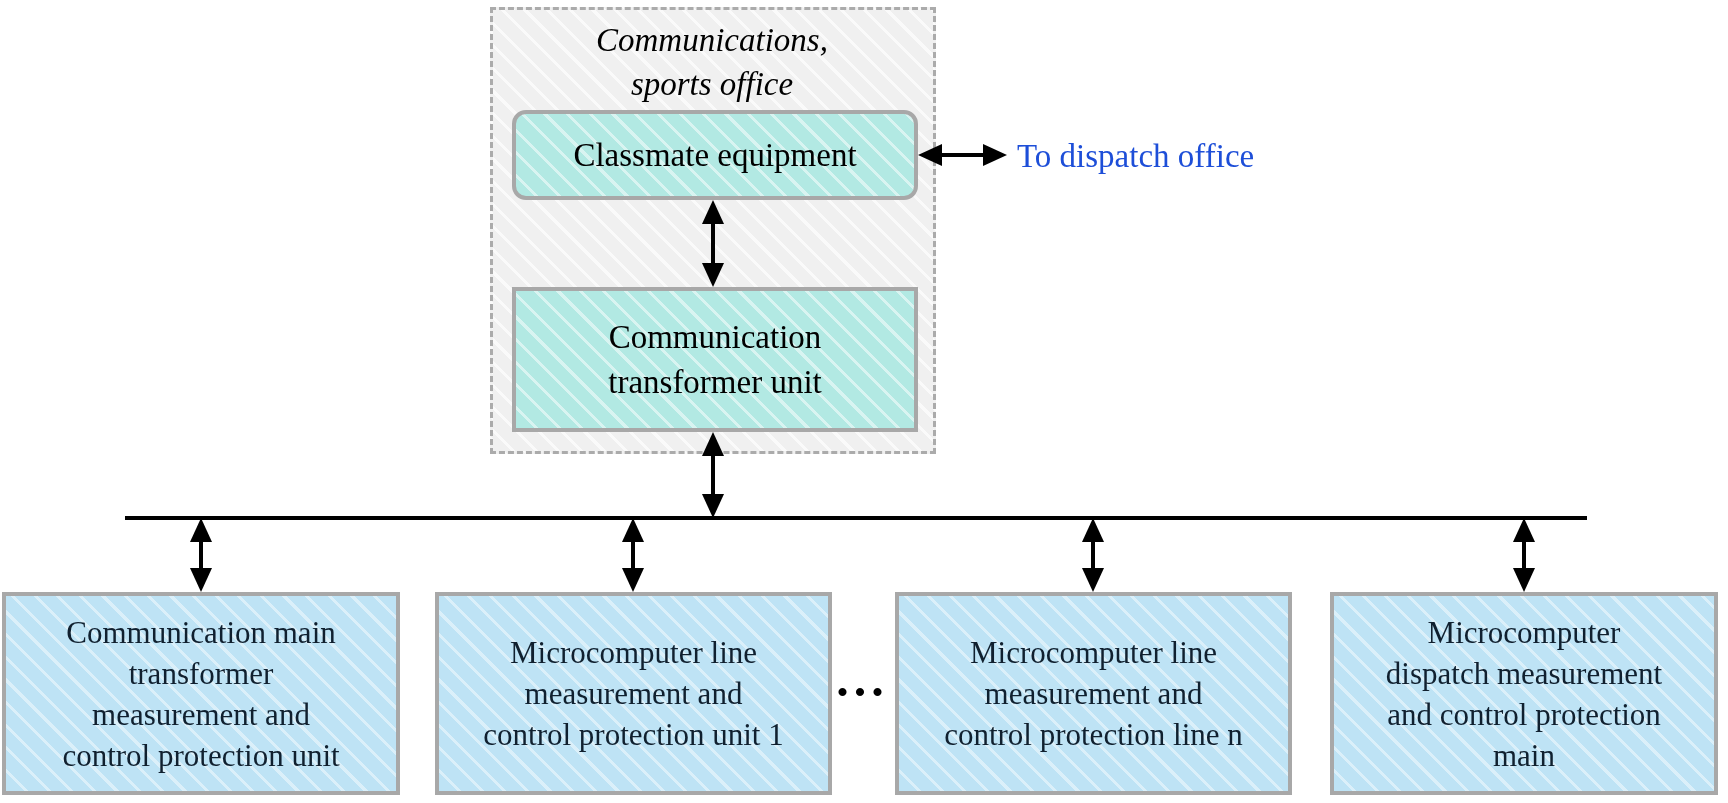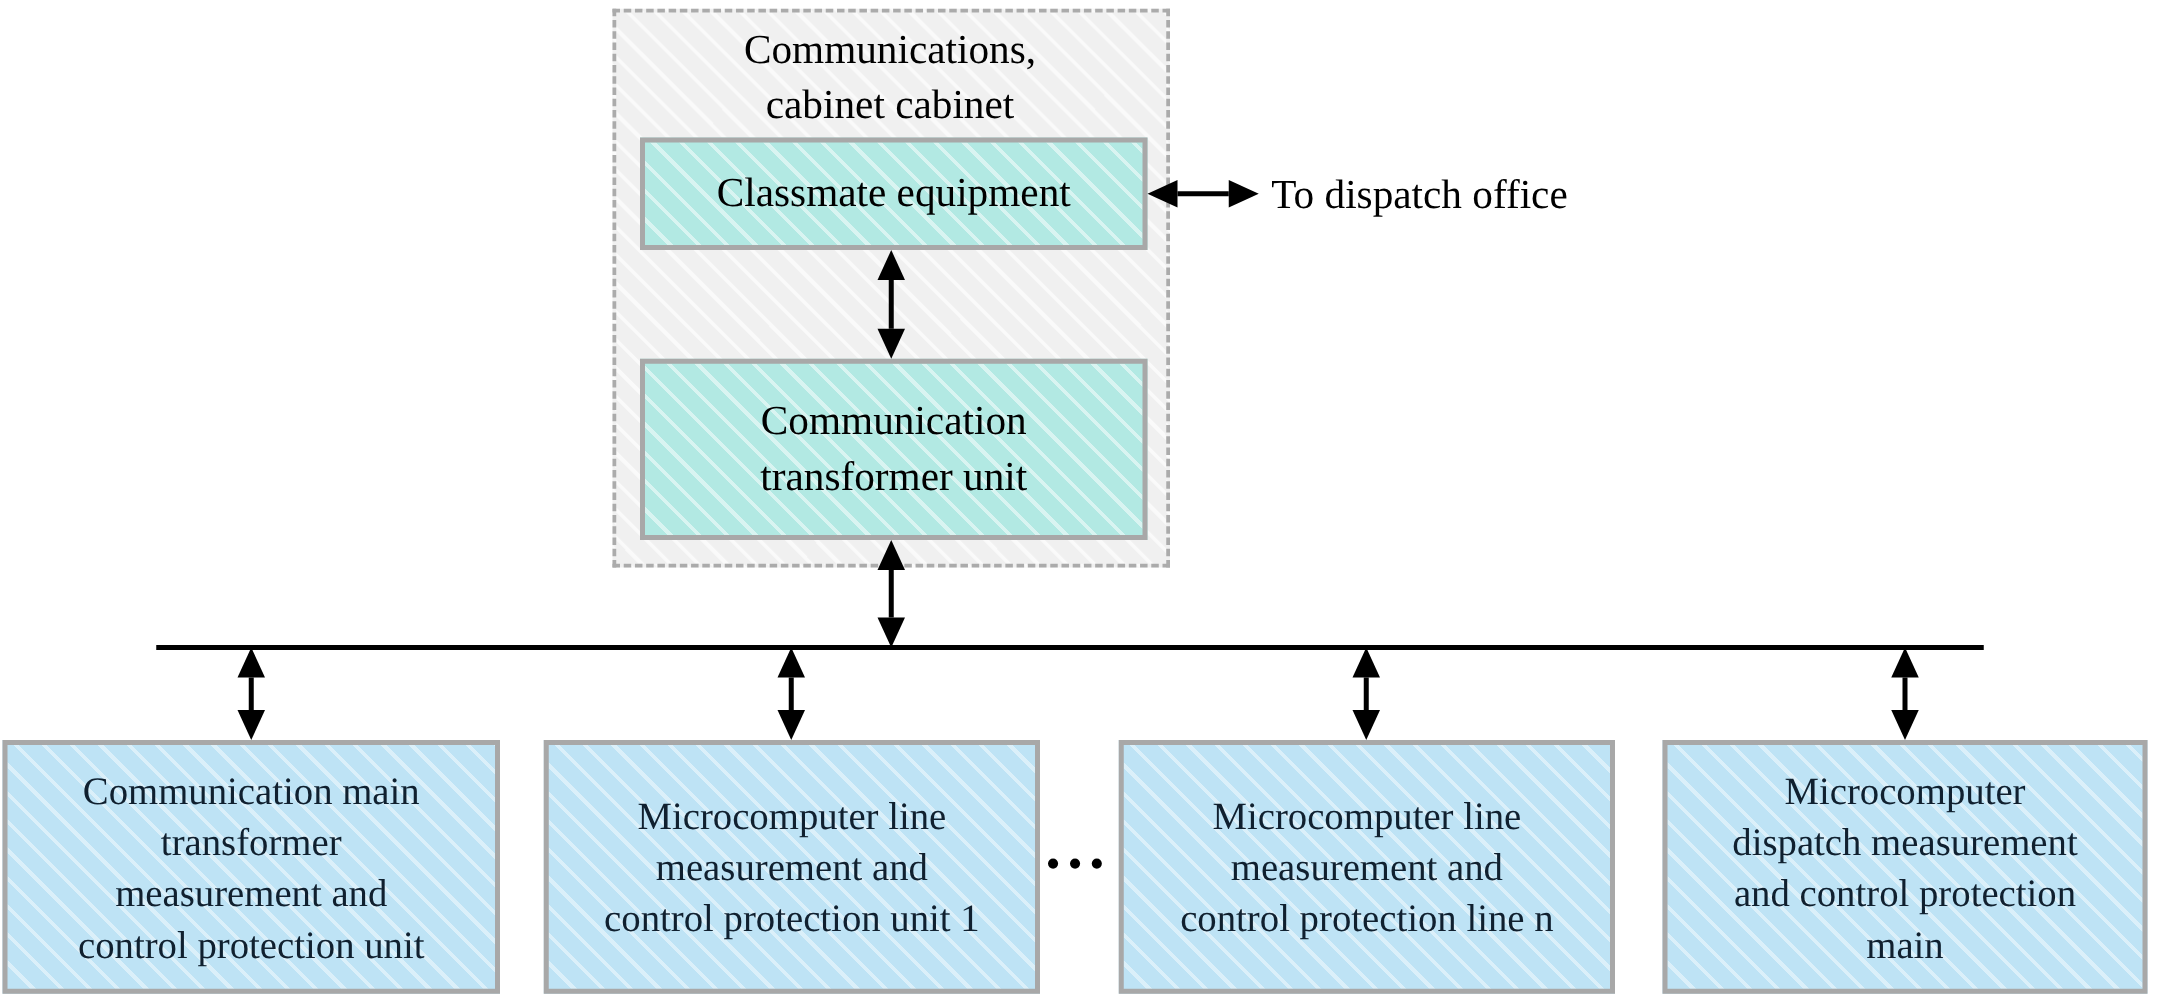--- a/index.html
+++ b/index.html
@@ -14,39 +14,39 @@
   
   .cabinet{
     position:absolute;left:490px;top:7px;width:446px;height:447px;
     box-sizing:border-box;
     border:3px dashed #ababab;
     background-color:#f0f0f0;
     background-image:repeating-linear-gradient(45deg,rgba(255,255,255,0) 0 13px,rgba(255,255,255,.65) 13px 16px);
   }
   .cabinet-title{
     position:absolute;left:490px;top:18px;width:444px;
-    text-align:center;font-size:33px;line-height:44px;color:#000;
+    text-align:center;font-size:33px;line-height:44px;color:#000;font-style:italic;
   }
 
   
   .node{
     position:absolute;box-sizing:border-box;
     border:4px solid #a8a8a8;
     display:flex;flex-direction:column;align-items:center;justify-content:center;
     text-align:center;color:#000;
   }
   .teal{
     background-color:#b2e9e3;
     background-image:repeating-linear-gradient(45deg,rgba(255,255,255,0) 0 13px,rgba(255,255,255,.5) 13px 16px);
   }
   .blue{
     background-color:#bee3f5;
     background-image:repeating-linear-gradient(45deg,rgba(255,255,255,0) 0 13px,rgba(255,255,255,.45) 13px 16px);
   }
-  .node-classmate{left:512px;top:110px;width:406px;height:90px;font-size:33px;}
+  .node-classmate{left:512px;top:110px;width:406px;height:90px;font-size:33px;border-radius:14px;}
   .node-comm{left:512px;top:287px;width:406px;height:145px;font-size:33px;line-height:45px;}
   .unit{top:592px;height:203px;font-size:31px;line-height:41px;color:#10202f;}
   .unit-1{left:2px;width:398px;}
   .unit-2{left:435px;width:397px;}
   .unit-3{left:895px;width:397px;}
   .unit-4{left:1330px;width:388px;}
 
   
   .bus{
     position:absolute;left:125px;top:516px;width:1462px;height:4px;background:#000;
@@ -66,36 +66,36 @@
   .arr-comm-bus{left:702px;top:432px;height:86px;}
   .arr-dispatch{left:918px;top:144px;width:89px;}
   .arr-bus-1{left:190px;top:518px;height:74px;}
   .arr-bus-2{left:622px;top:518px;height:74px;}
   .arr-bus-3{left:1082px;top:518px;height:74px;}
   .arr-bus-4{left:1513px;top:518px;height:74px;}
 
   
   .dispatch-label{
     position:absolute;left:1017px;top:136px;height:40px;line-height:40px;
-    font-size:33px;color:#000000;white-space:nowrap;
+    font-size:33px;color:#1d4ed8;white-space:nowrap;
   }
   .ellipsis{
     position:absolute;left:832px;top:672px;width:63px;height:40px;line-height:40px;
     text-align:center;font-size:30px;font-weight:bold;letter-spacing:7px;color:#000;
   }
 </style>
 </head>
 <body>
 
 <div class="canvas">
 
   <div class="cabinet"></div>
   <div class="cabinet-title">
     <div>Communications,</div>
-    <div>cabinet cabinet</div>
+    <div>sports office</div>
   </div>
 
   <div class="node teal node-classmate">
     <div>Classmate equipment</div>
   </div>
 
   <div class="node teal node-comm">
     <div>Communication</div>
     <div>transformer unit</div>
   </div>

